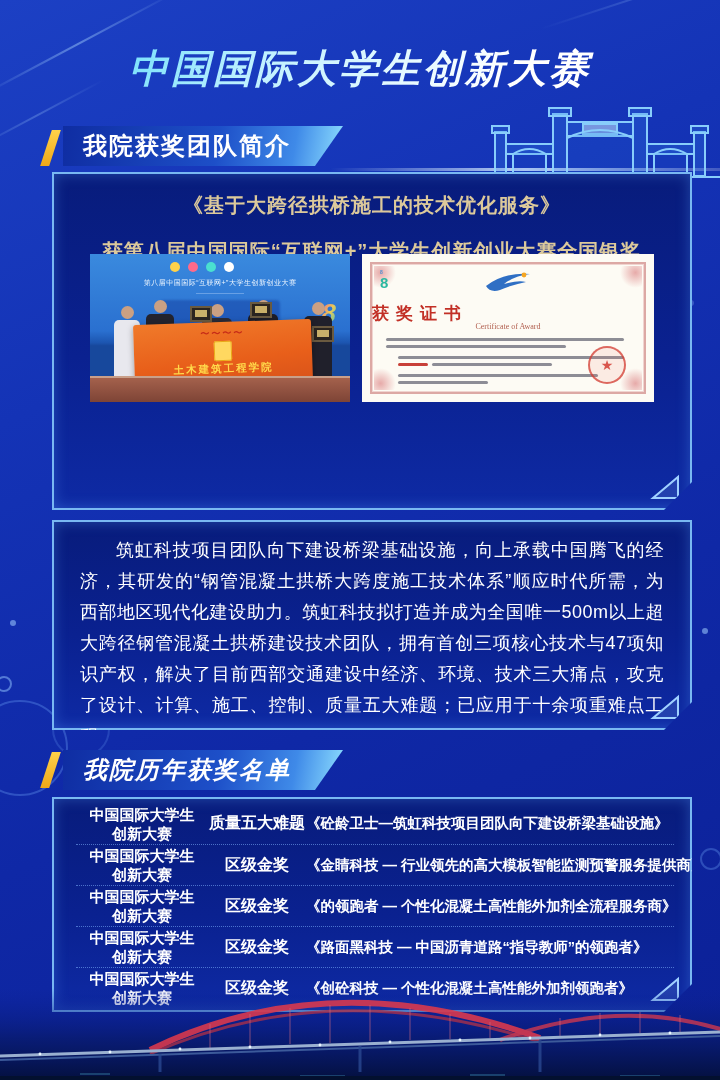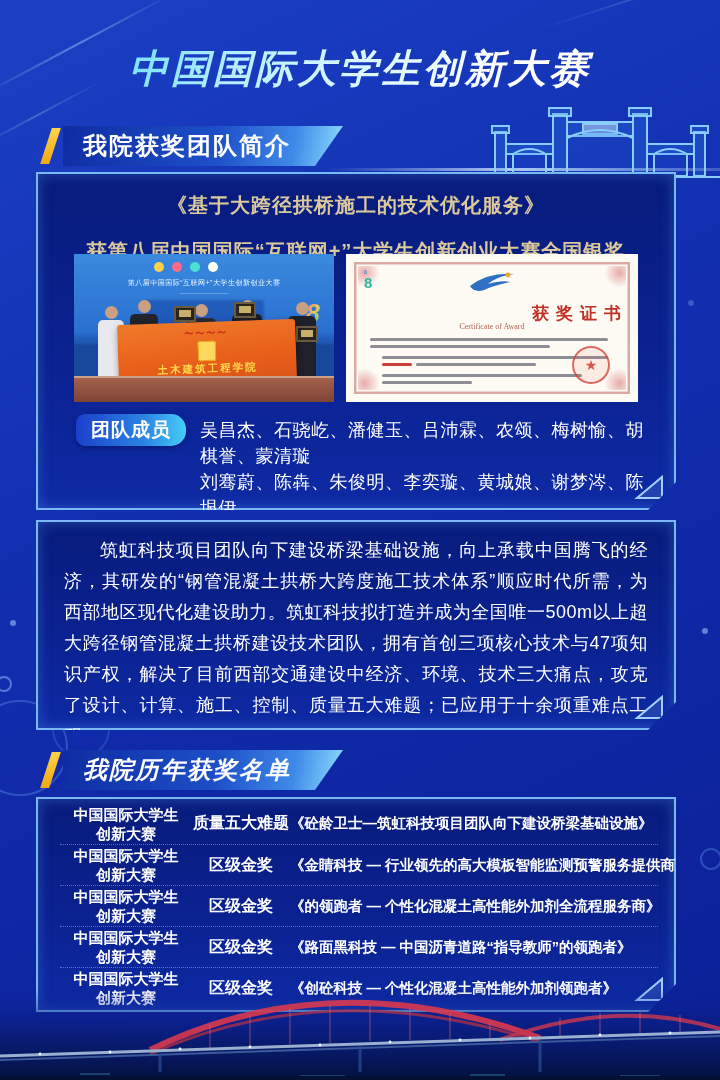--- a/index.html
+++ b/index.html
@@ -36,25 +36,25 @@
     text-shadow:0 4px 10px rgba(0,20,90,.0);
   }
   
   .section-head { position:absolute; left:46px; display:flex; align-items:center; }
   .ybar { width:9px; height:36px; margin-right:8px; transform:skewX(-18deg);
     background:linear-gradient(180deg,#ffd24a,#f0a818); }
   .ribbon { height:40px; display:flex; align-items:center; padding:0 52px 0 20px;
     background:linear-gradient(100deg,#0f2da2 0%,#1d4fc8 55%,#3f8ae8 82%,#8fe0ff 100%);
     clip-path:polygon(0 0,100% 0,calc(100% - 28px) 100%,0 100%);
     font-size:24px; font-weight:bold; letter-spacing:2px; }
-  .sec1 { top:126px; } .sec2 { top:750px;font-style:italic; }
+  .sec1 { top:126px;align-items:flex-end; } .sec2 { top:750px;font-style:italic; }
   
   .gate { position:absolute; right:0; top:104px; opacity:.95; }
   
-  .card { position:absolute; left:36px; width:640px;
+  .card { position:absolute; left:52px; width:640px;
     background:linear-gradient(180deg,#081c7c 0%,#0a2190 55%,#0e2aa4 100%);
     border:2px solid #79b8f2;
     clip-path:polygon(0 0,100% 0,100% calc(100% - 28px),calc(100% - 28px) 100%,0 100%);
     box-shadow:0 0 14px rgba(90,160,255,.35) inset; }
   .card1 { top:172px; height:338px; }
   .card2 { top:520px; height:210px; }
   .card3 { top:797px; height:215px; }
   .corner-tri { position:absolute; right:8px; bottom:6px; }
   
   .award-title { margin-top:16px; text-align:center; color:#dcc99b;
@@ -91,21 +91,21 @@
   .cert { width:292px; background:#fdfbf4; padding:8px; }
   .cert .frame { position:relative; width:100%; height:100%; border:2px solid #dca8a4;
     box-shadow:0 0 0 1px #f0d4d0 inset; }
   .cert .flourish { position:absolute; width:22px; height:22px;
     background:radial-gradient(circle at 30% 30%,rgba(225,150,150,.8),rgba(225,150,150,0) 70%); }
   .fl-tl{left:2px;top:2px;} .fl-tr{right:2px;top:2px;transform:scaleX(-1);}
   .fl-bl{left:2px;bottom:2px;transform:scaleY(-1);} .fl-br{right:2px;bottom:2px;transform:scale(-1);}
   .cert .logo8 { position:absolute; left:8px; top:6px; font-size:15px; font-weight:900; color:#2ab8a0; }
   .cert .logo8 span { font-size:5px; color:#4a90d8; font-weight:bold; display:block; line-height:4px;}
   .cert .swoosh { position:absolute; left:50%; top:4px; transform:translateX(-50%); }
-  .cert .ctitle { position:absolute; top:38px; width:100%; text-align:right;
+  .cert .ctitle { position:absolute; top:38px; width:100%; text-align:left;
     font-family:"Liberation Serif","DejaVu Serif",serif;
     font-size:17px; font-weight:bold; color:#c23026; letter-spacing:7px; }
   .cert .csub { position:absolute; top:58px; width:100%; text-align:center;
     font-family:"Liberation Serif","DejaVu Serif",serif; font-size:8px; color:#b26050; }
   .cert .tline { position:absolute; left:14px; height:3px; background:#8d8d95; border-radius:2px; }
   .cert .red { background:#c84038; }
   .cert .seal { position:absolute; right:18px; bottom:8px; width:38px; height:38px; border-radius:50%;
     border:2px solid rgba(210,60,50,.75); color:rgba(210,60,50,.85); font-size:14px;
     display:flex; align-items:center; justify-content:center; background:rgba(235,120,110,.12); }
   
@@ -256,33 +256,20 @@
           <i class="tline" style="top:99px;width:120px;left:60px;"></i>
           <i class="tline" style="top:110px;width:200px;left:26px;"></i>
           <i class="tline" style="top:117px;width:90px;left:26px;"></i>
           <div class="seal">
               <span>★</span>
             </div>
         </div>
       </div>
     </div>
 
-    <div class="people-rows">
-      <div class="prow">
-        <div class="pill">团队成员</div>
-        <div class="names">
-          <div>吴昌杰、石骁屹、潘健玉、吕沛霖、农颂、梅树愉、胡棋誉、蒙清璇</div>
-          <div>刘骞蔚、陈犇、朱俊明、李奕璇、黄城娘、谢梦涔、陈垠伊</div>
-        </div>
-      </div>
-      <div class="prow t2">
-        <div class="pill">指导教师</div>
-        <div class="names">李静、陈正、范利民、秦岭、范伟、黄丹琳、谢开仲、邓年春</div>
-      </div>
-    </div>
 
     <svg class="corner-tri" width="36" height="28" viewBox="0 0 36 28">
       <path d="M32 3 L32 24 L7 24 Z" fill="rgba(160,210,255,.15)" stroke="#9fd0ff" stroke-width="2"></path>
     </svg>
   </div>
 
   <div class="card card2">
     <p class="intro">筑虹科技项目团队向下建设桥梁基础设施，向上承载中国腾飞的经济，其研发的“钢管混凝土拱桥大跨度施工技术体系”顺应时代所需，为西部地区现代化建设助力。筑虹科技拟打造并成为全国唯一500m以上超大跨径钢管混凝土拱桥建设技术团队，拥有首创三项核心技术与47项知识产权，解决了目前西部交通建设中经济、环境、技术三大痛点，攻克了设计、计算、施工、控制、质量五大难题；已应用于十余项重难点工程。</p>
     <svg class="corner-tri" width="36" height="28" viewBox="0 0 36 28">
       <path d="M32 3 L32 24 L7 24 Z" fill="rgba(160,210,255,.15)" stroke="#9fd0ff" stroke-width="2"></path>

